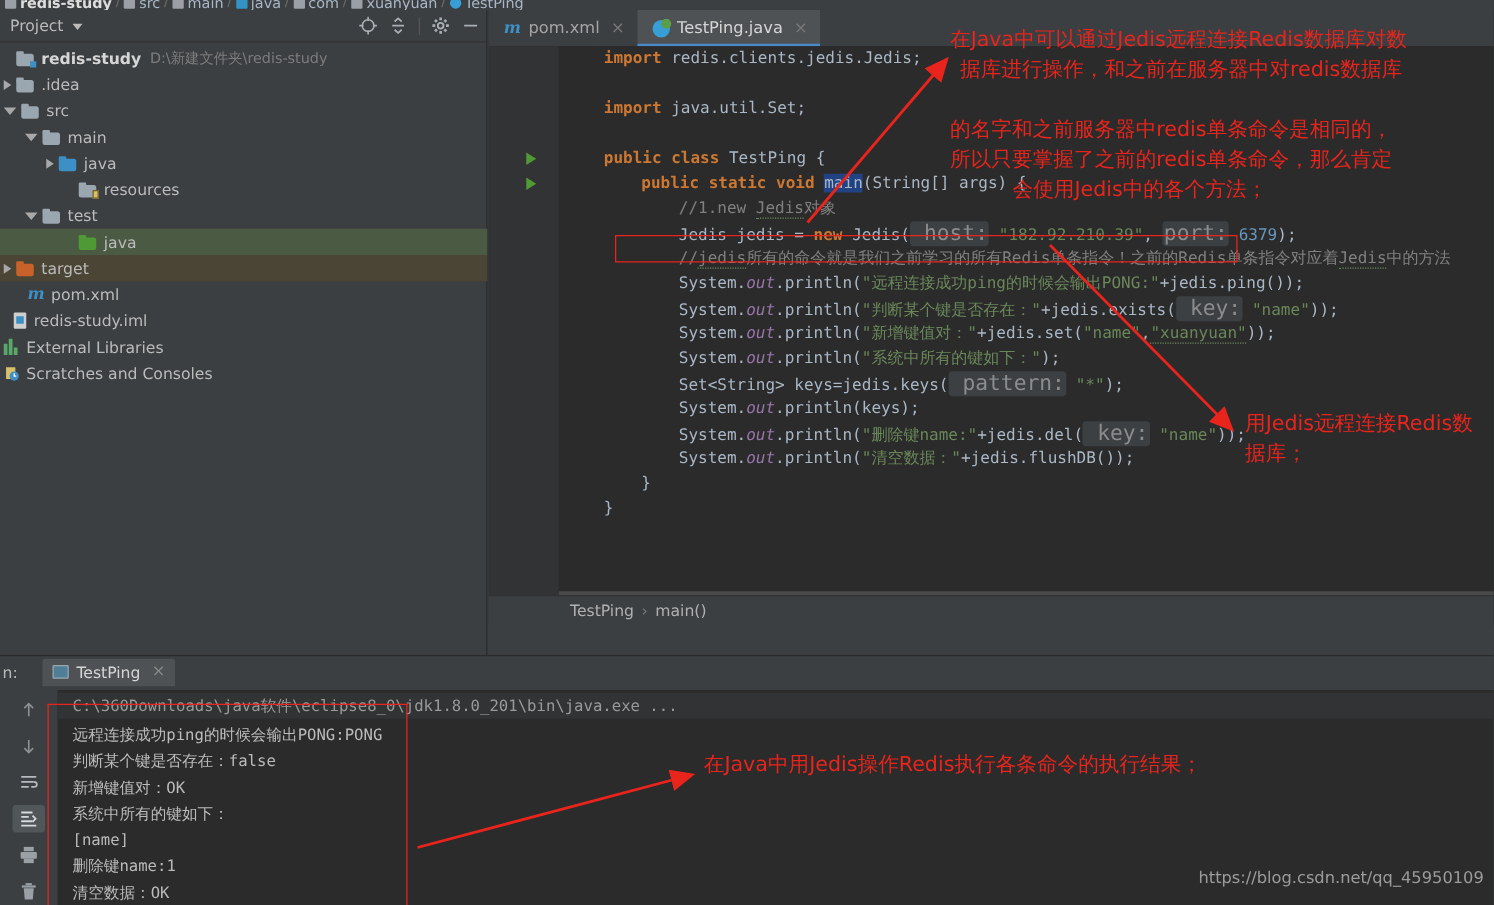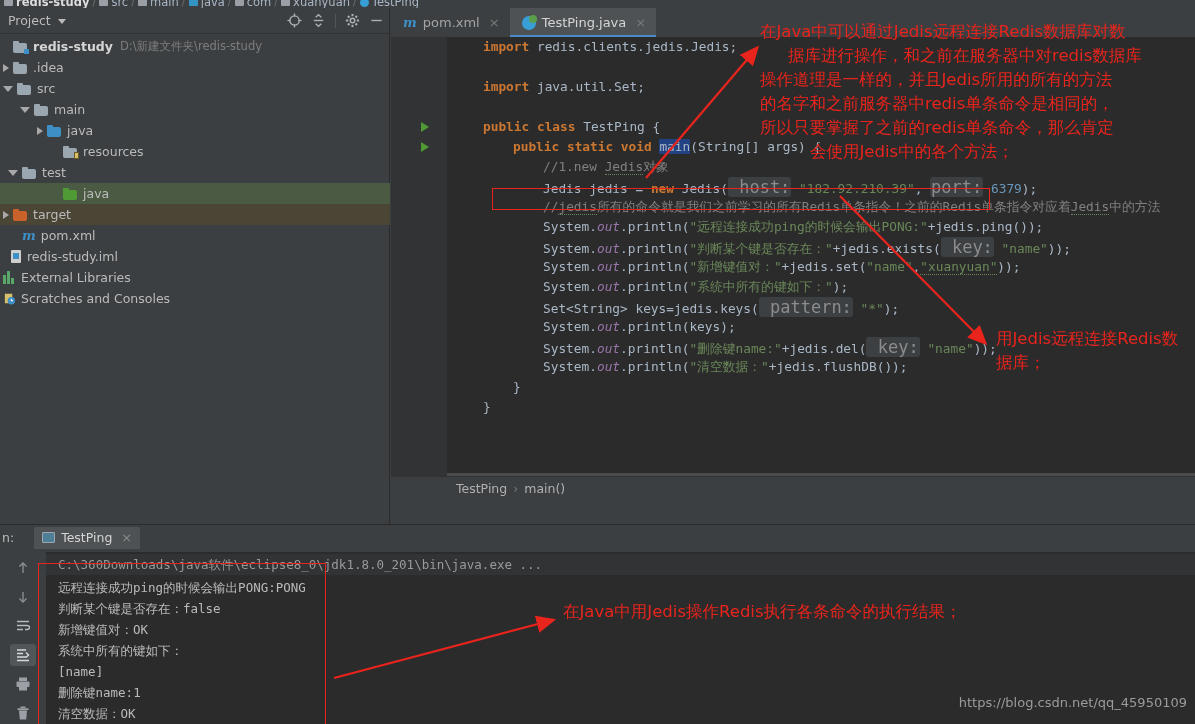--- a/index.html
+++ b/index.html
@@ -278,21 +278,21 @@
       </div>
 
       <div class="trow" style="padding-left:53px">
         <span class="arrow none"></span>
         <span class="ficon folder res">
             <span class="resdot"></span>
           </span>
         <span class="tname">resources</span>
       </div>
 
-      <div class="trow" style="padding-left:8px">
+      <div class="trow" style="padding-left:20px">
         <span class="arrow open"></span>
         <span class="ficon folder"></span>
         <span class="tname">test</span>
       </div>
 
       <div class="trow sel-green" style="padding-left:53px">
         <span class="arrow none"></span>
         <span class="ficon folder green"></span>
         <span class="tname">java</span>
       </div>
@@ -478,22 +478,21 @@
       <div class="conline" style="top:46px">判断某个键是否存在：false</div>
       <div class="conline" style="top:67px">新增键值对：OK</div>
       <div class="conline" style="top:88px">系统中所有的键如下：</div>
       <div class="conline" style="top:109px">[name]</div>
       <div class="conline" style="top:130px">删除键name:1</div>
       <div class="conline" style="top:151px">清空数据：OK</div>
     </div>
   </div>
 
   <div class="anno" style="left:760px;top:20px">在Java中可以通过Jedis远程连接Redis数据库对数</div>
-  <div class="anno" style="left:788px;top:44px">据库进行操作，和之前在服务器中对redis数据库</div>
-  <div class="anno" style="left:760px;top:68px">操作道理是一样的，并且Jedis所用的所有的方法</div>
+  <div class="anno" style="left:768px;top:44px">据库进行操作，和之前在服务器中对redis数据库</div>
   <div class="anno" style="left:760px;top:116px">所以只要掌握了之前的redis单条命令，那么肯定</div>
   <div class="anno" style="left:760px;top:92px">的名字和之前服务器中redis单条命令是相同的，</div>
   <div class="anno" style="left:810px;top:140px">会使用Jedis中的各个方法；</div>
 
   <div class="anno" style="left:996px;top:327px">用Jedis远程连接Redis数</div>
   <div class="anno" style="left:996px;top:351px">据库；</div>
 
   <div class="anno" style="left:563px;top:600px">在Java中用Jedis操作Redis执行各条命令的执行结果；</div>
 
   <div class="redbox" style="left:492px;top:188px;width:498px;height:22px"></div>

